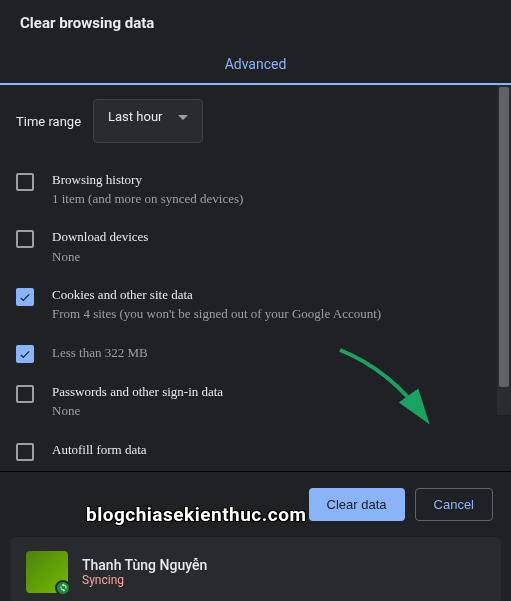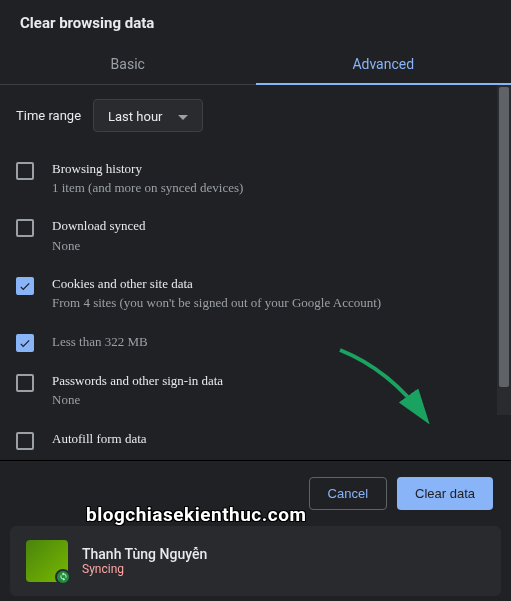--- a/index.html
+++ b/index.html
@@ -68,21 +68,21 @@
     display: flex;
     align-items: center;
     gap: 12px;
     margin-bottom: 18px;
   }
   .time-label { color: #e8eaed; font-size: 13px; }
   .time-select {
     background: #2a2b2e;
     border: 1px solid #3c4043;
     border-radius: 4px;
-    padding: 9px 40px 7px 14px;
+    padding: 9px 40px 18px 14px;
     font-size: 13px;
     color: #e8eaed;
     position: relative;
     display: inline-flex;
     align-items: center;
     gap: 70px;
     cursor: pointer;
   }
   .caret {
     position: absolute;
@@ -180,21 +180,20 @@
     letter-spacing: 0.5px;
   }
 </style>
 </head>
 <body>
 
 <div class="dialog">
   <div class="title">Clear browsing data</div>
 
   <div class="tabs">
-    <div class="tab">Basic</div>
     <div class="tab active">Advanced</div>
   </div>
 
   <div class="content-wrap">
     <div class="content">
       <div class="time-row">
         <span class="time-label">Time range</span>
         <div class="time-select">
           <span>Last hour</span>
           <span class="caret">
@@ -209,21 +208,21 @@
           <div class="opt">
             <div class="cb"></div>
             <div class="opt-text">
               <div class="opt-title">Browsing history</div>
               <div class="opt-sub">1 item (and more on synced devices)</div>
             </div>
           </div>
           <div class="opt">
             <div class="cb"></div>
             <div class="opt-text">
-              <div class="opt-title">Download synced</div>
+              <div class="opt-title">Download devices</div>
               <div class="opt-sub">None</div>
             </div>
           </div>
           <div class="opt">
             <div class="cb checked">
               <svg width="14" height="14" viewBox="0 0 24 24">
                 <path fill="#202124" d="M9 16.2l-3.5-3.5L4 14.2 9 19.2 20 8.2l-1.5-1.5z"></path>
               </svg>
             </div>
             <div class="opt-text">
@@ -255,22 +254,22 @@
             </div>
           </div>
         </div>
     </div>
     <div class="scrollbar">
       <div class="scrollbar-thumb"></div>
     </div>
   </div>
 
   <div class="actions">
+    <button class="btn btn-primary">Clear data</button>
     <button class="btn btn-cancel">Cancel</button>
-    <button class="btn btn-primary">Clear data</button>
   </div>
 
   <div class="profile">
     <div class="avatar">
       <div class="avatar-bg"></div>
       <div class="avatar-badge">
         <svg width="9" height="9" viewBox="0 0 24 24">
             <path fill="#fff" d="M12 4V1L8 5l4 4V6c3.3 0 6 2.7 6 6 0 1-.3 2-.7 2.8l1.5 1.5C19.5 15 20 13.6 20 12c0-4.4-3.6-8-8-8zm0 14c-3.3 0-6-2.7-6-6 0-1 .3-2 .7-2.8L5.2 7.7C4.5 9 4 10.4 4 12c0 4.4 3.6 8 8 8v3l4-4-4-4v3z"></path>
           </svg>
       </div>

